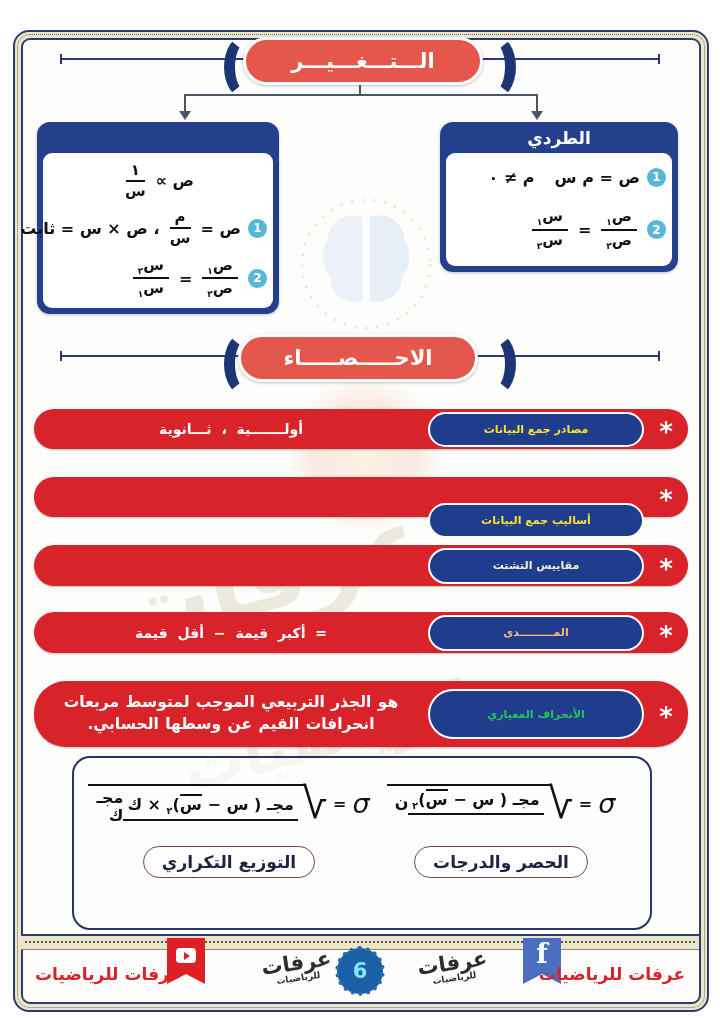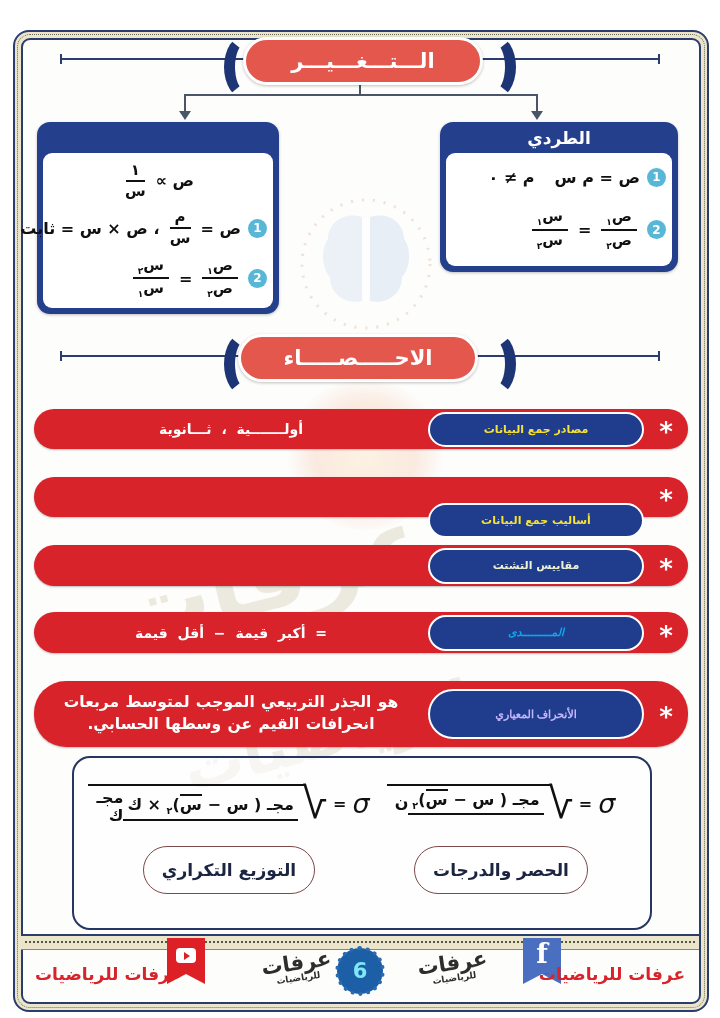--- a/index.html
+++ b/index.html
@@ -67,21 +67,21 @@
   .fgroup{position:absolute;top:22px;width:270px;display:flex;flex-direction:column;align-items:center;gap:20px;}
   .formula{direction:rtl;display:flex;align-items:center;gap:6px;color:#101010;font-weight:bold;font-size:16px;}
   .sigma{font-size:27px;font-style:italic;font-weight:normal;}
   .root{display:inline-flex;direction:rtl;align-items:flex-start;}
   .rsign{font-size:44px;line-height:46px;transform:scaleX(-1);font-weight:200;margin-left:-3px;}
   .rbody{margin-top:4px;display:flex;flex-direction:row;align-items:center;border-top:2.5px solid #111;
     padding:3px 8px 0;line-height:1.15;}
   .rbody .fn{border-bottom:2px solid #111;padding:0 4px 2px;white-space:nowrap;}
   .rbody .fd{padding-top:0;}
   .obar{border-top:2px solid #111;line-height:1;display:inline-block;padding-top:1px;}
-  .flabel{border:1.5px solid #7d4848;border-radius:999px;padding:13px 18px;font-weight:bold;
+  .flabel{border:1.5px solid #7d4848;border-radius:999px;padding:5px 18px;font-weight:bold;
     font-size:17px;color:#1b2440;background:#fff;white-space:nowrap;}
 
   
   .footer{position:absolute;left:21px;top:934px;width:678px;height:66px;border-top:2px solid #2b3c6e;z-index:6;}
   .footer-band{position:absolute;top:0;left:0;right:0;height:13px;background:#ebe6cb;
     border-bottom:1px solid #8a8a70;}
   .footer-band::before{content:"";position:absolute;left:4px;right:4px;top:5px;border-top:2px dotted #55553f;}
   .brand-text{position:absolute;top:28px;color:#d8232a;font-weight:bold;font-size:17px;white-space:nowrap;}
   .ribbon{position:absolute;top:2px;width:38px;height:46px;display:flex;align-items:flex-start;
     justify-content:center;clip-path:polygon(0 0,100% 0,100% 100%,50% 78%,0 100%);}
@@ -203,26 +203,26 @@
   <div class="srow" style="top:477px;height:40px;">
     <span class="row-star">*</span>
     <span class="row-label" style="height: 31px; color: rgb(248, 226, 52); margin-top: 46px;">أساليب جمع البيانات</span>
   </div>
   <div class="srow" style="top:545px;height:41px;">
     <span class="row-star">*</span>
     <span class="row-label" style="height: 32px; color: rgb(238, 242, 212);">مقاييس التشتت</span>
   </div>
   <div class="srow" style="top:612px;height:41px;">
     <span class="row-star">*</span>
-    <span class="row-label" style="height: 32px; color: #0ea5e9; font-style: italic;">المـــــــــدى</span>
+    <span class="row-label" style="height: 32px; color: #fdba74;">المـــــــــدى</span>
     <span class="row-content">= أكبر قيمة − أقل قيمة</span>
   </div>
   <div class="srow" style="top:681px;height:66px;border-radius:32px;">
     <span class="row-star">*</span>
-    <span class="row-label" style="height: 46px; color: #c4b5fd; font-family: Liberation Serif, serif;">الأنحراف المعياري</span>
+    <span class="row-label" style="height: 46px; color: #22c55e;">الأنحراف المعياري</span>
     <span class="row-content small">
       <span>هو الجذر التربيعي الموجب لمتوسط مربعات</span><br>
       <span>انحرافات القيم عن وسطها الحسابي.</span>
     </span>
   </div>
 
   <div class="fpanel">
 
     <div class="fgroup" style="left:292px;">
       <div class="formula">

